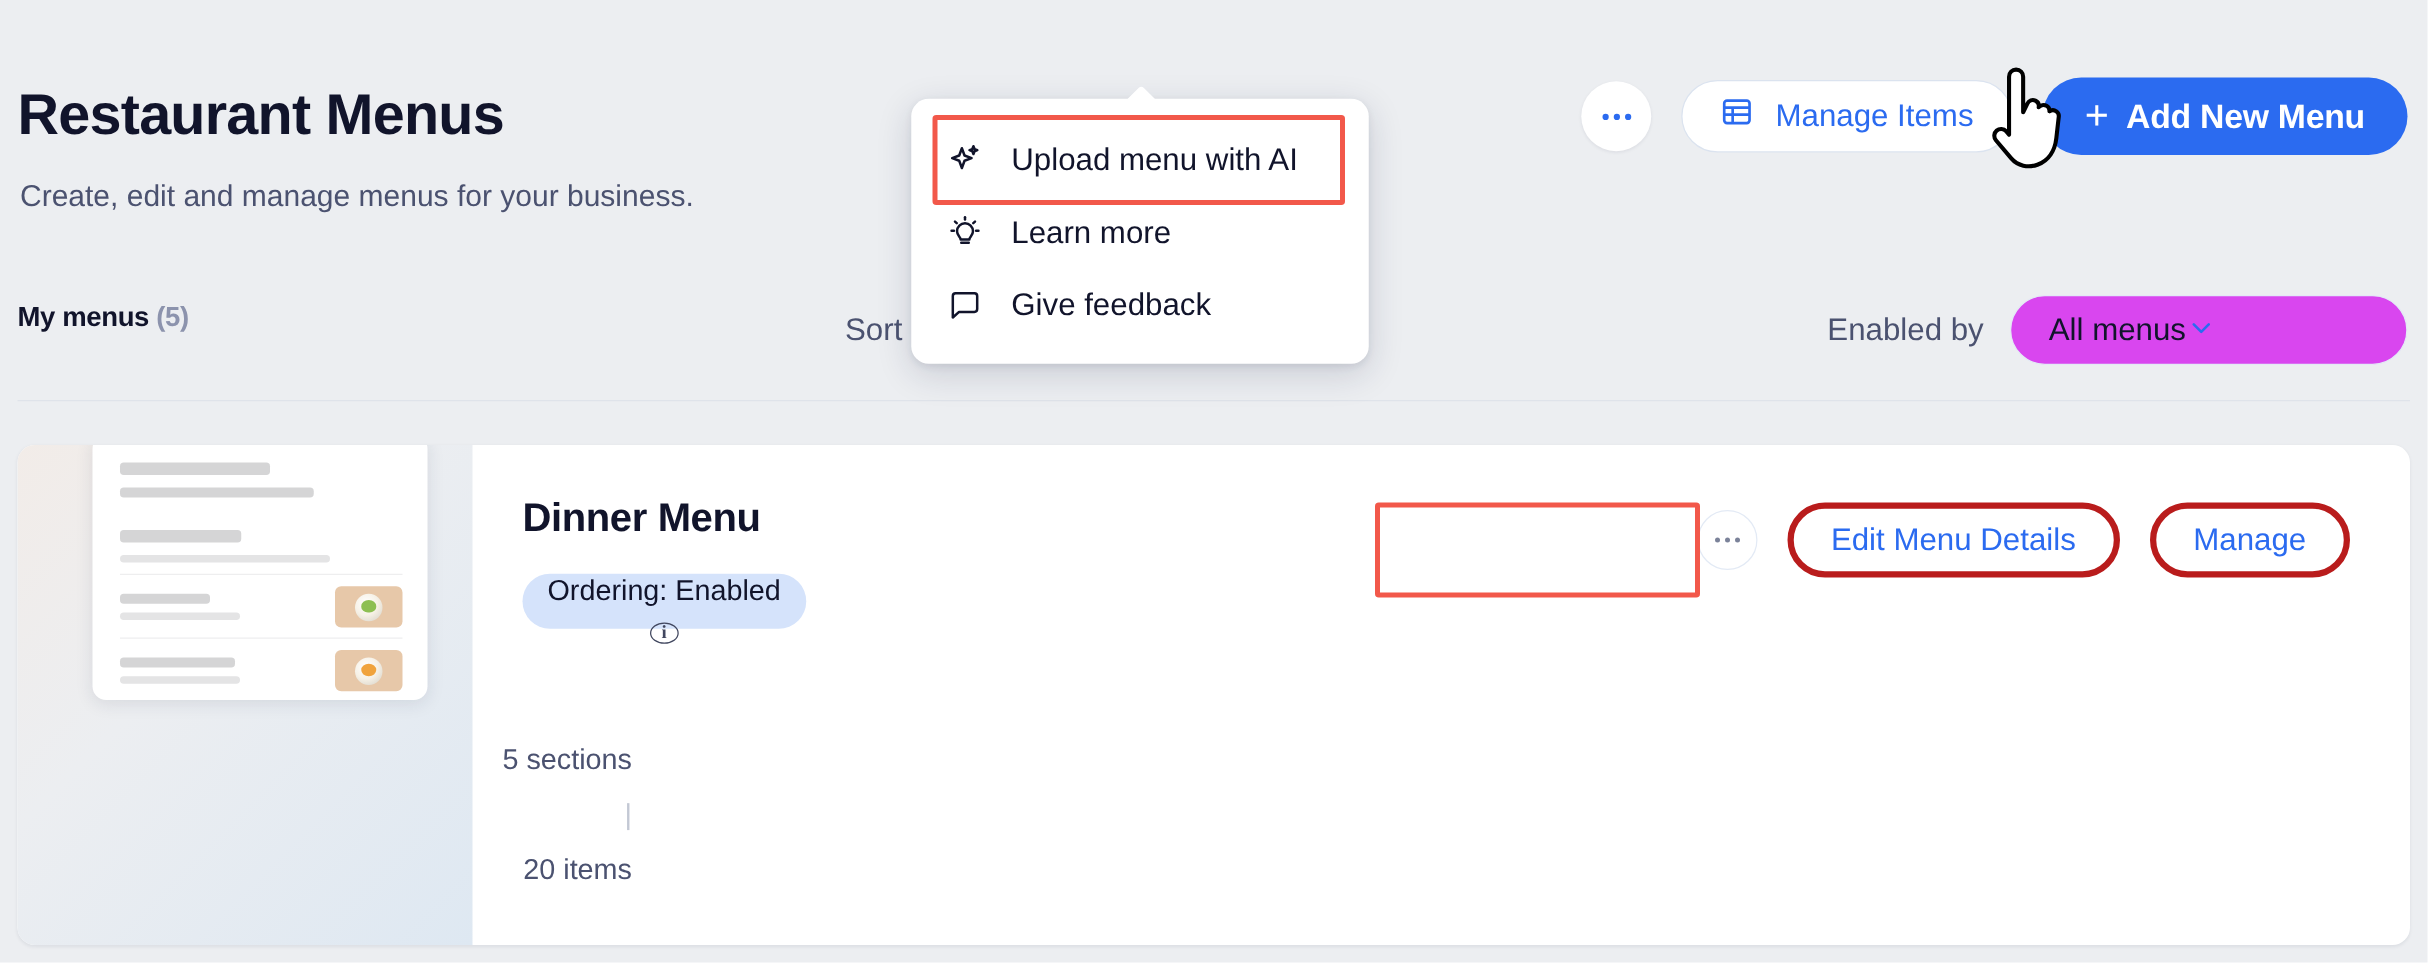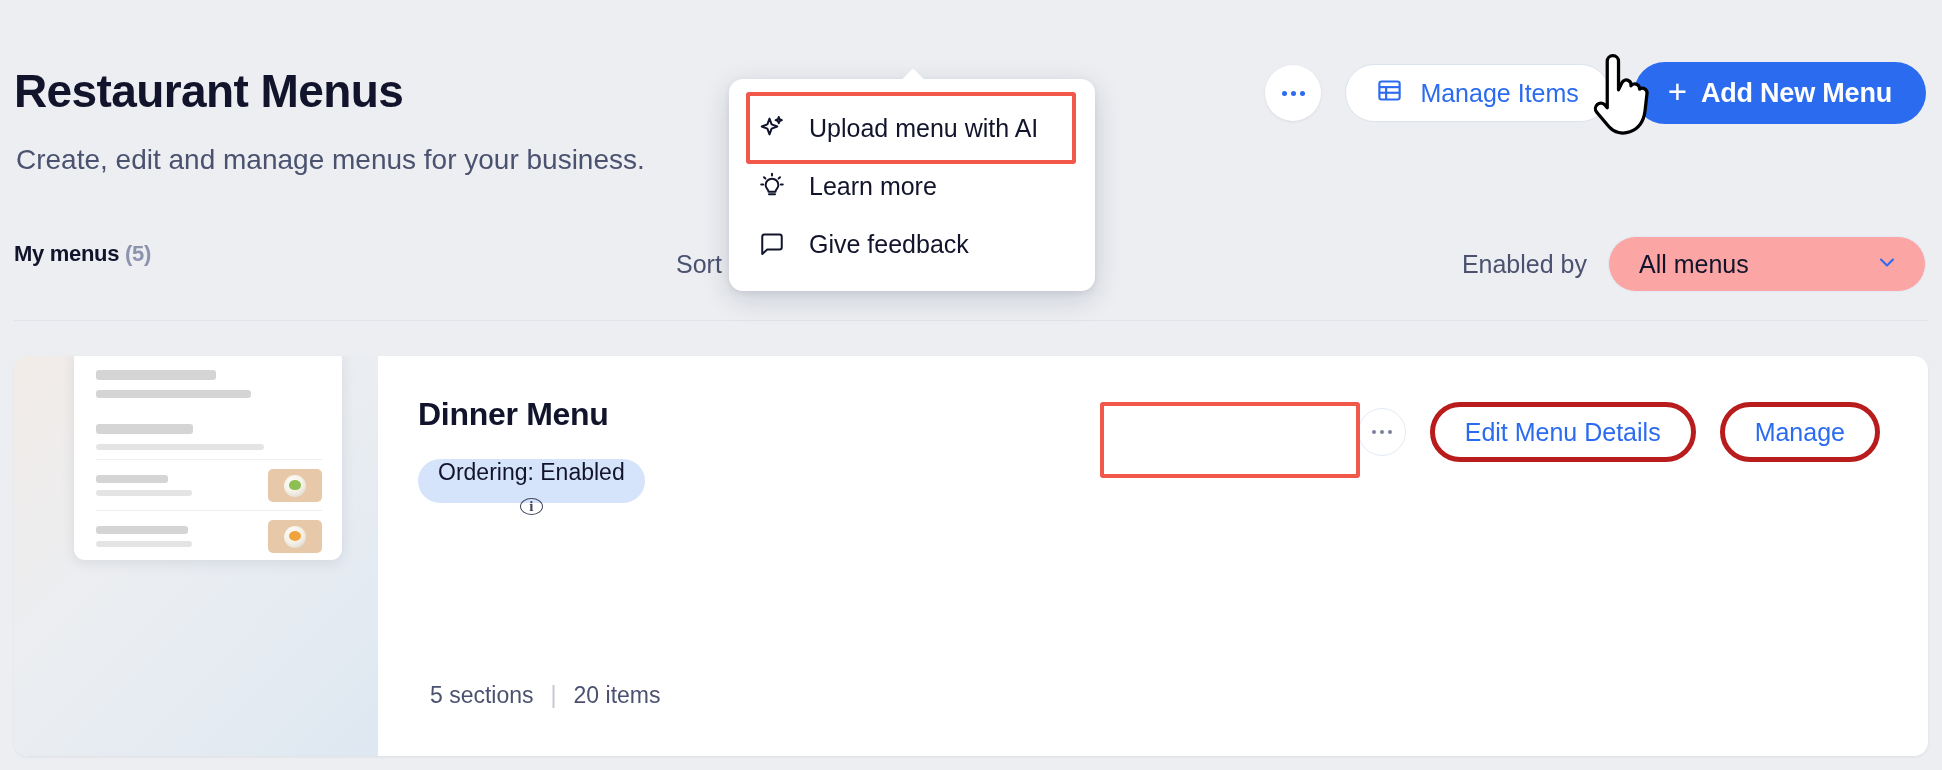--- a/index.html
+++ b/index.html
@@ -29,21 +29,21 @@
     font-size: 46px;
     font-weight: 700;
     color: #11142b;
     letter-spacing: -0.6px;
   }
 
   .page-subtitle {
     position: absolute;
     left: 16px;
     top: 98px;
-    font-size: 28px;
+    font-size: 24px;
     color: #4b5270;
     font-weight: 400;
   }
 
   .header-actions {
     position: absolute;
     right: 16px;
     top: 16px;
     display: flex;
     align-items: center;
@@ -208,25 +208,25 @@
     gap: 21px;
   }
   .filter-label {
     font-size: 25px;
     color: #4b5270;
   }
   .select-pill {
     width: 318px;
     height: 56px;
     border-radius: 30px;
-    background: #fca5a5;
+    background: #d946ef;
     border: 1px solid #e3eaf5;
     display: flex;
     align-items: center;
-    justify-content: space-between;
+    justify-content: flex-start;
     padding: 0 26px 0 30px;
     cursor: pointer;
   }
   .select-pill .val {
     font-size: 25px;
     color: #11142b;
   }
 
   .divider {
     position: absolute;
@@ -351,27 +351,28 @@
     justify-content: center;
     font-size: 15px;
     font-weight: 700;
     font-family: "Liberation Serif", serif;
     color: #41475f;
     cursor: pointer;
     line-height: 1;
   }
   .stats {
     position: absolute;
-    left: 52px;
+    left: 24px;
     bottom: 47px;
     font-size: 23px;
     color: #4b5270;
     display: flex;
     align-items: flex-end;
     gap: 17px;
+    flex-direction: column;
   }
   .stats .sep { color: #c3c8d4; }
 
   .card-actions {
     position: absolute;
     right: 48px;
     top: 46px;
     display: flex;
     align-items: center;
     gap: 24px;

